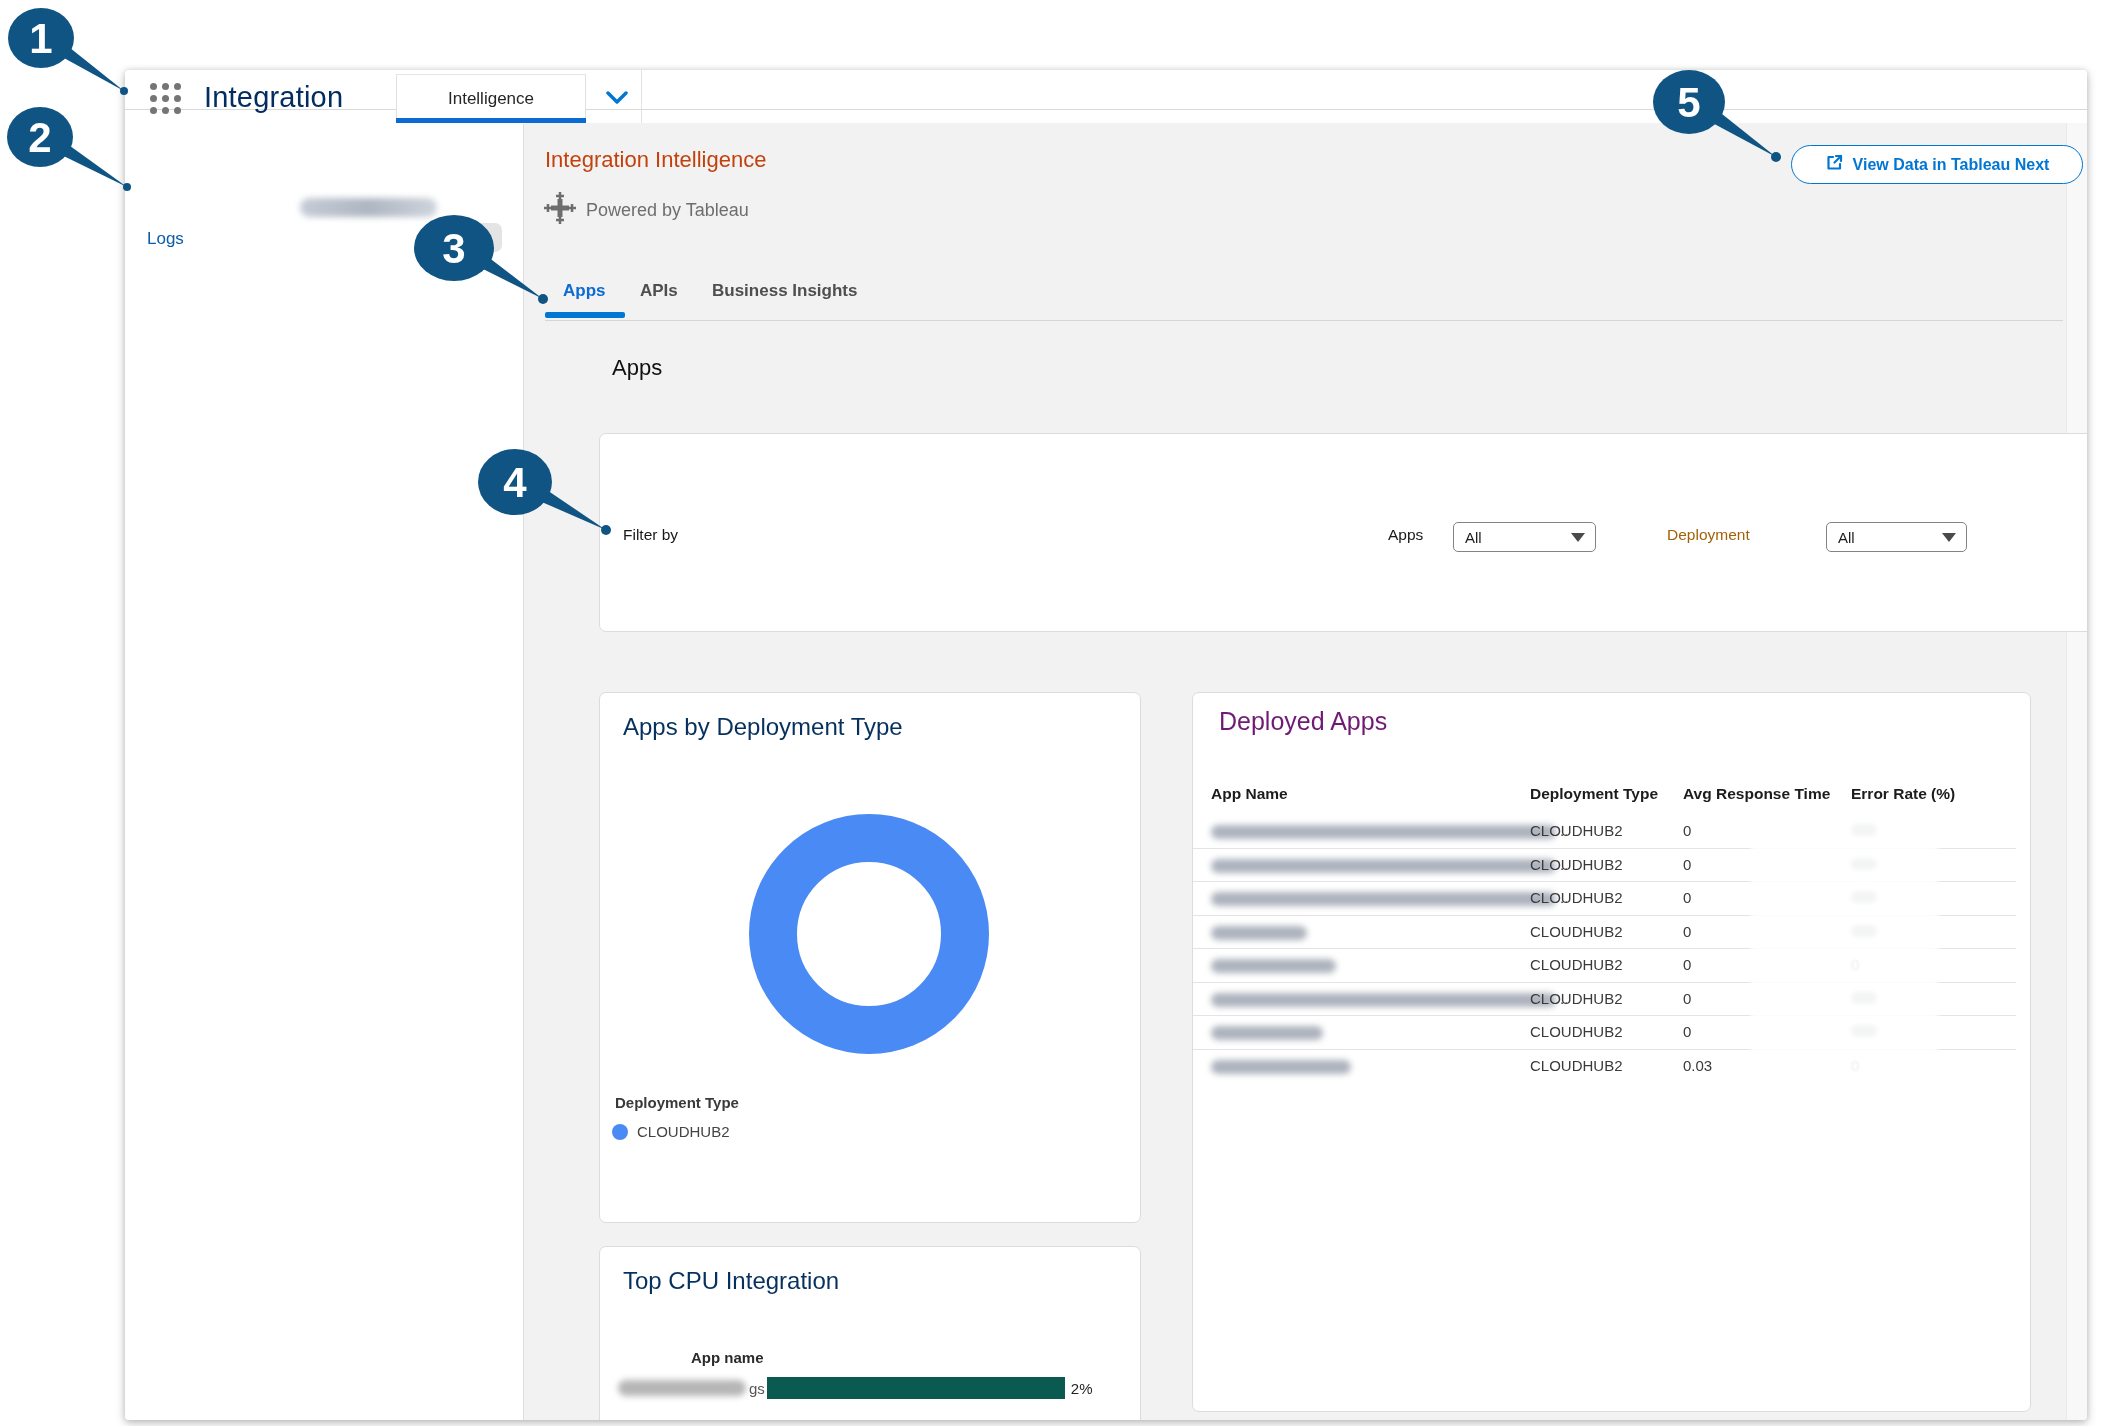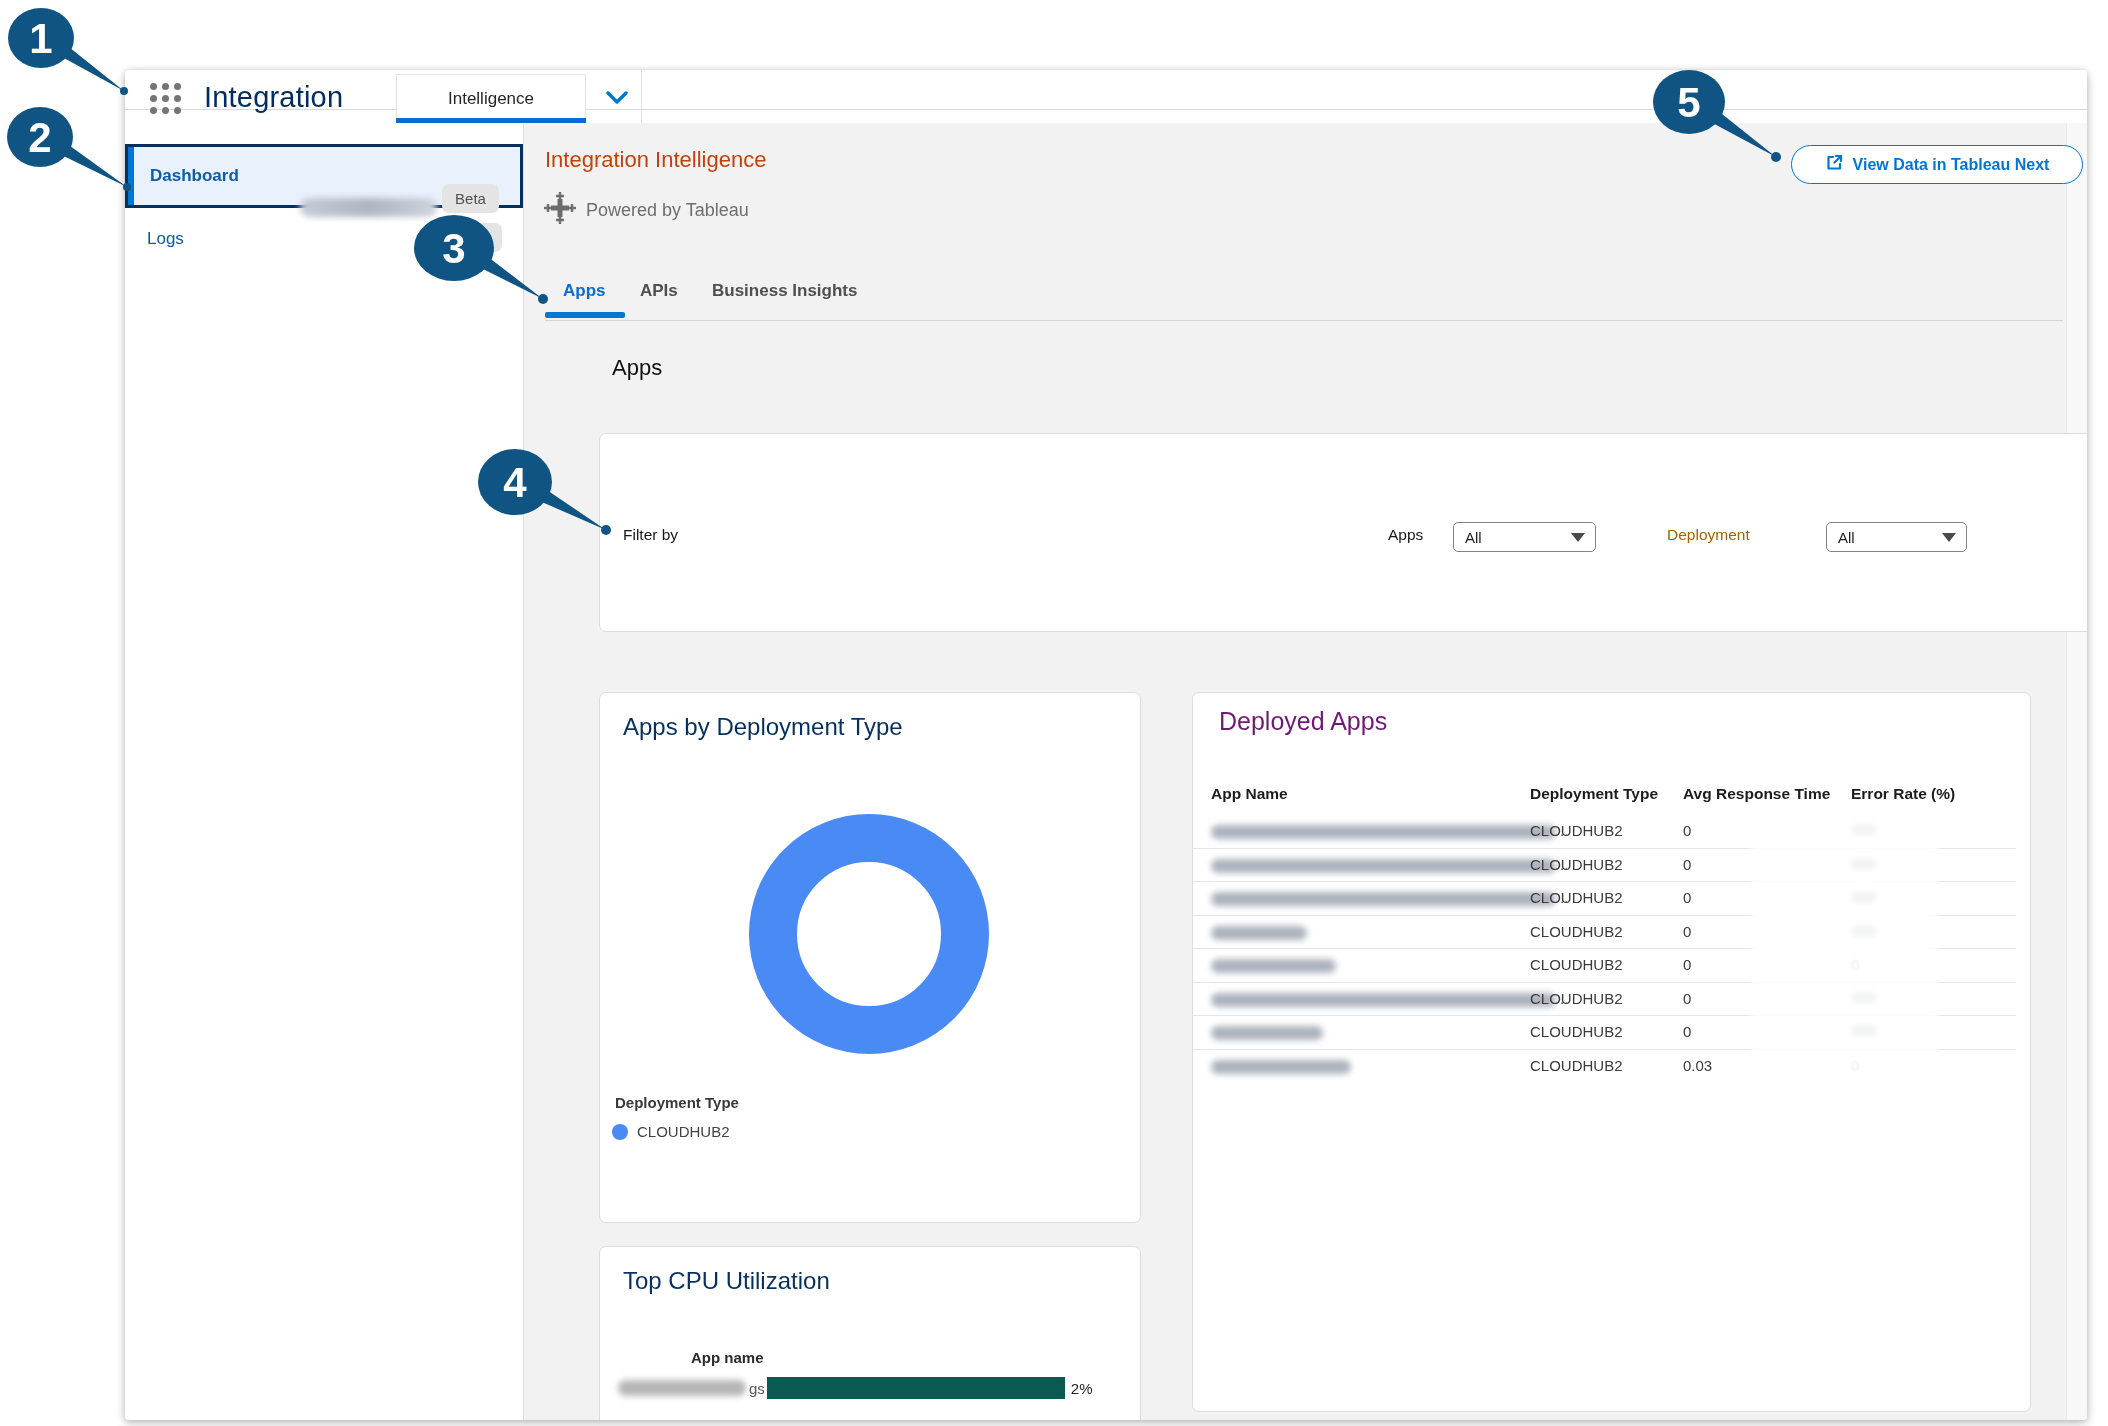--- a/index.html
+++ b/index.html
@@ -145,25 +145,20 @@
       <div class="nav-tab-underline"></div>
       <div class="nav-chevron">
         <svg width="22" height="14" viewBox="0 0 22 14">
           <polyline points="2,2 11,11 20,2" stroke="#0176d3" stroke-width="3.5" fill="none" stroke-linecap="round" stroke-linejoin="round"></polyline>
         </svg>
       </div>
       <div class="header-vdiv"></div>
     </div>
 
     <div class="sidebar">
-      <div class="side-sel">
-        <span class="accent"></span>
-        <span class="lbl">Dashboard</span>
-        <span class="badge b1">Beta</span>
-      </div>
       <div class="blur-pill"></div>
       <span class="side-logs">Logs</span>
       <span class="badge b2"></span>
     </div>
 
     <div class="main">
       <div class="scroll-strip"></div>
 
       <div class="page-title">Integration Intelligence</div>
 
@@ -285,21 +280,21 @@
               <span class="cell c1"><span class="redact" style="width: 140px;"></span></span>
               <span class="cell c2">CLOUDHUB2</span>
               <span class="cell c3">0.03</span>
               <span class="cell c4 err-soft">0</span>
             </div>
           </div>
         <div class="blur-band"></div>
       </div>
 
       <div class="card cpu-card">
-        <div class="card-title-navy">Top CPU Utilization</div>
+        <div class="card-title-navy">Top CPU Integration</div>
         <div class="cpu-col-lbl">App name</div>
         <div class="cpu-row">
           <span class="cpu-name-redact"></span>
           <span class="cpu-name-tail">gs</span>
           <span class="cpu-bar"></span>
           <span class="cpu-val">2%</span>
         </div>
       </div>
 
     </div>

